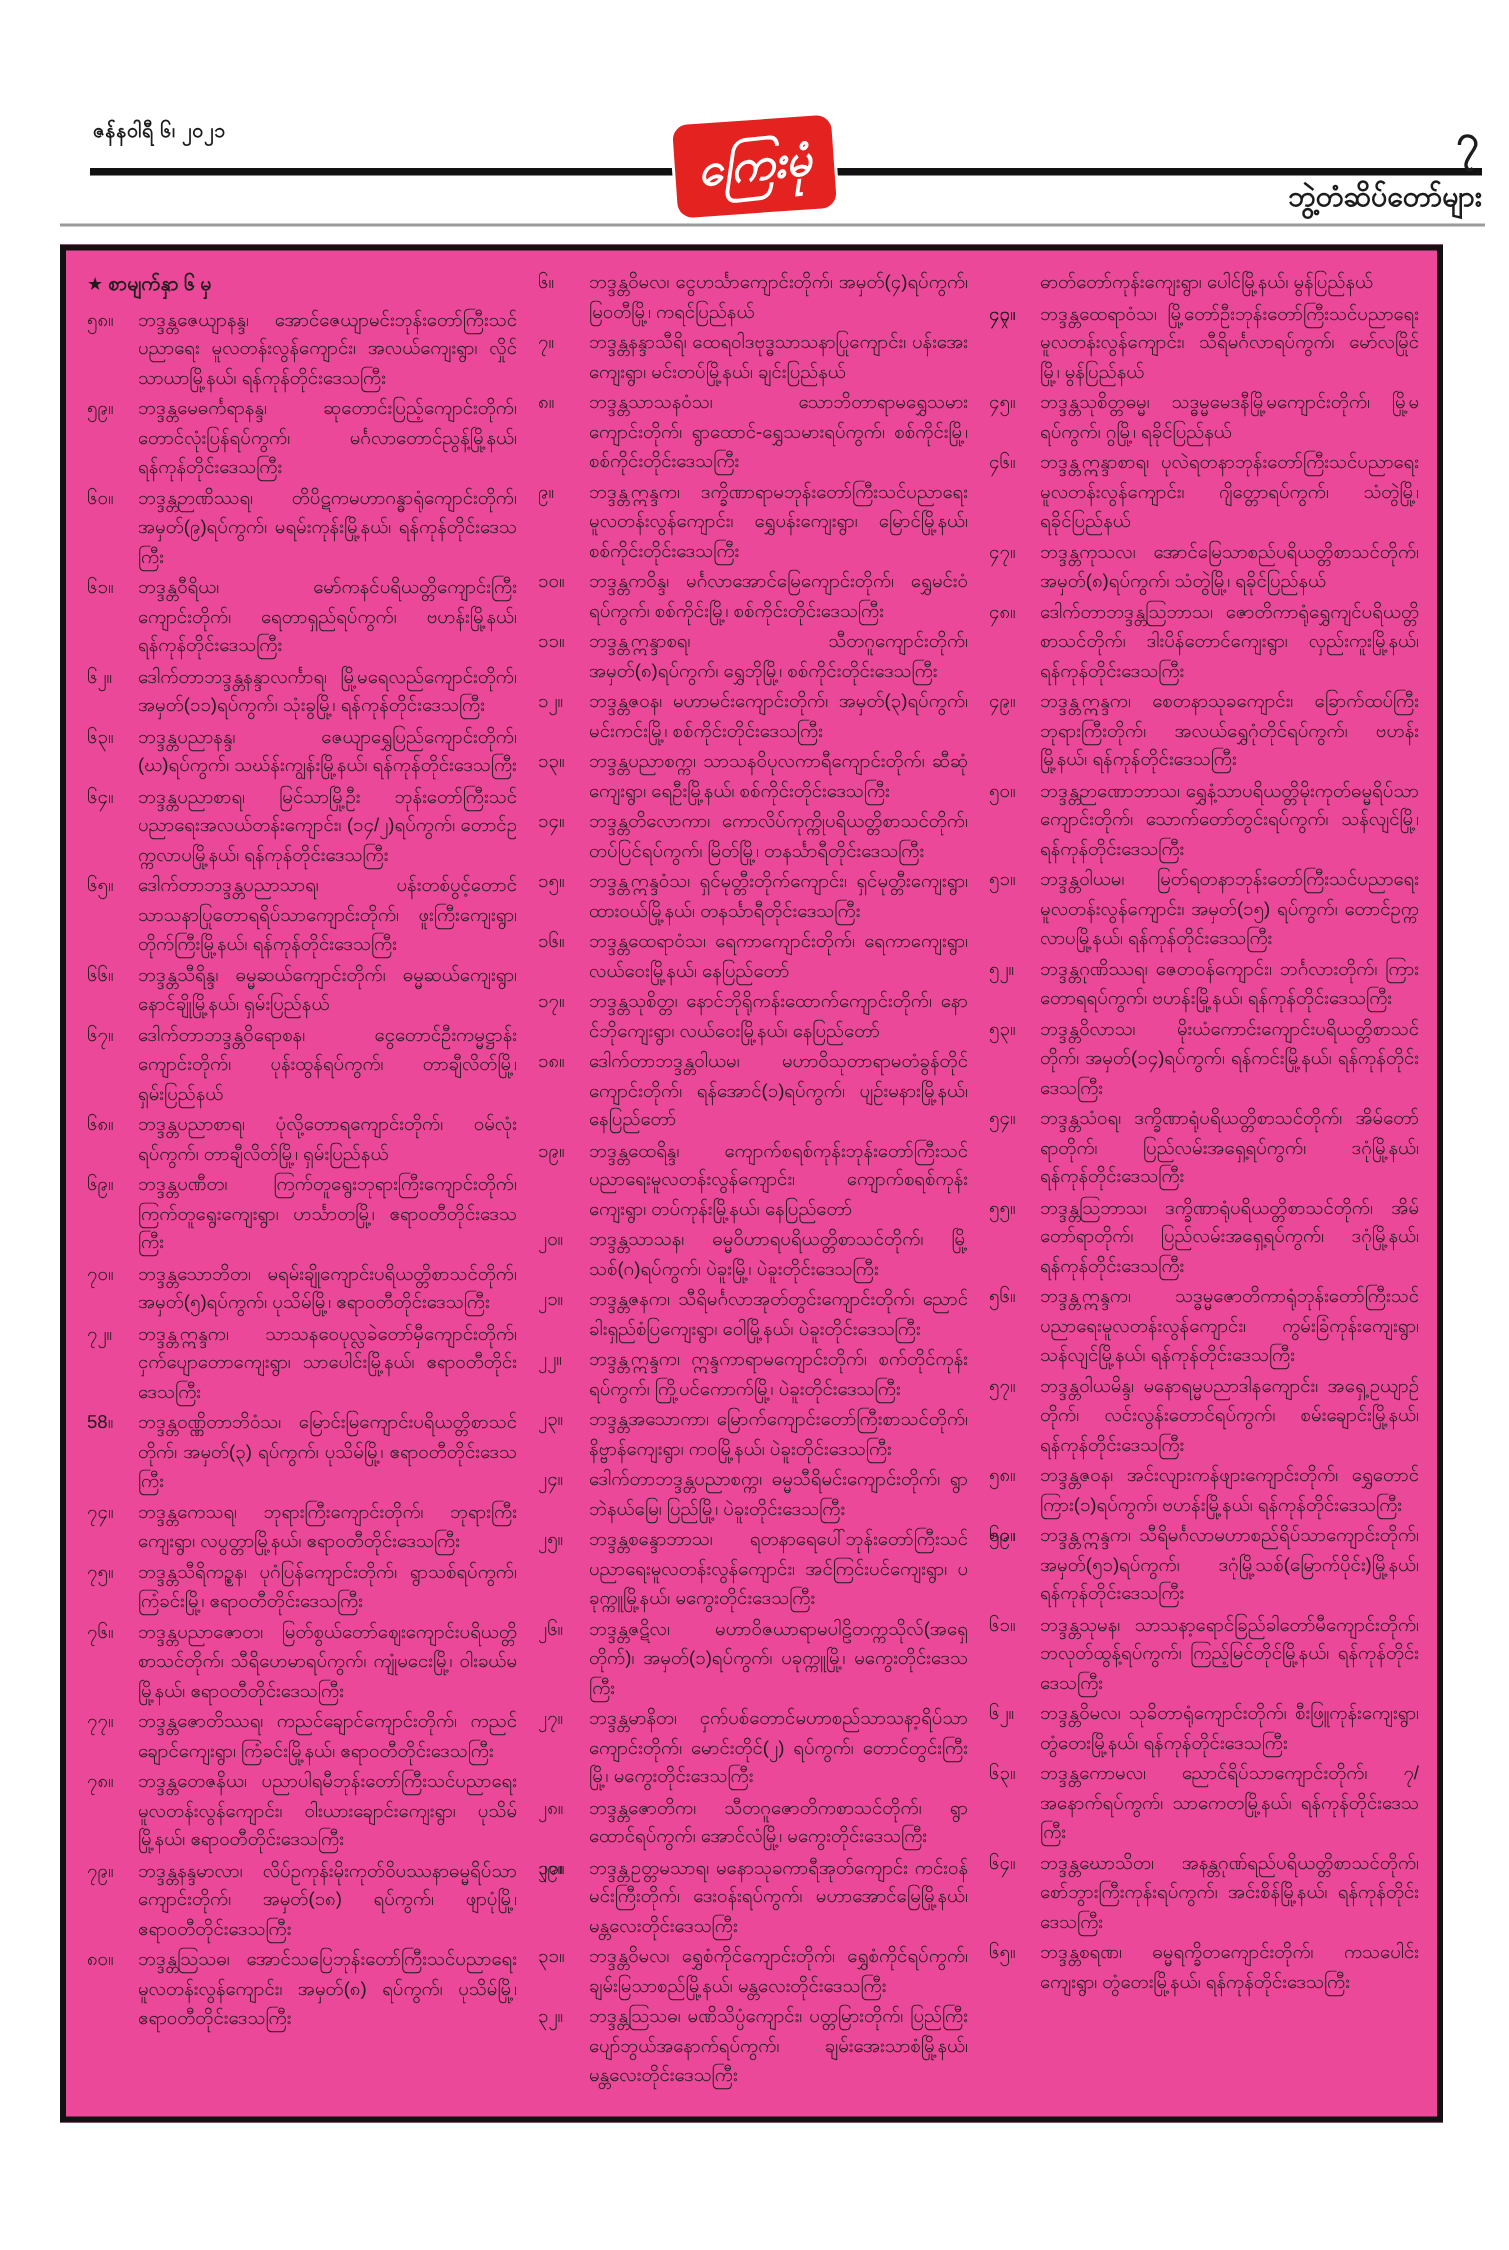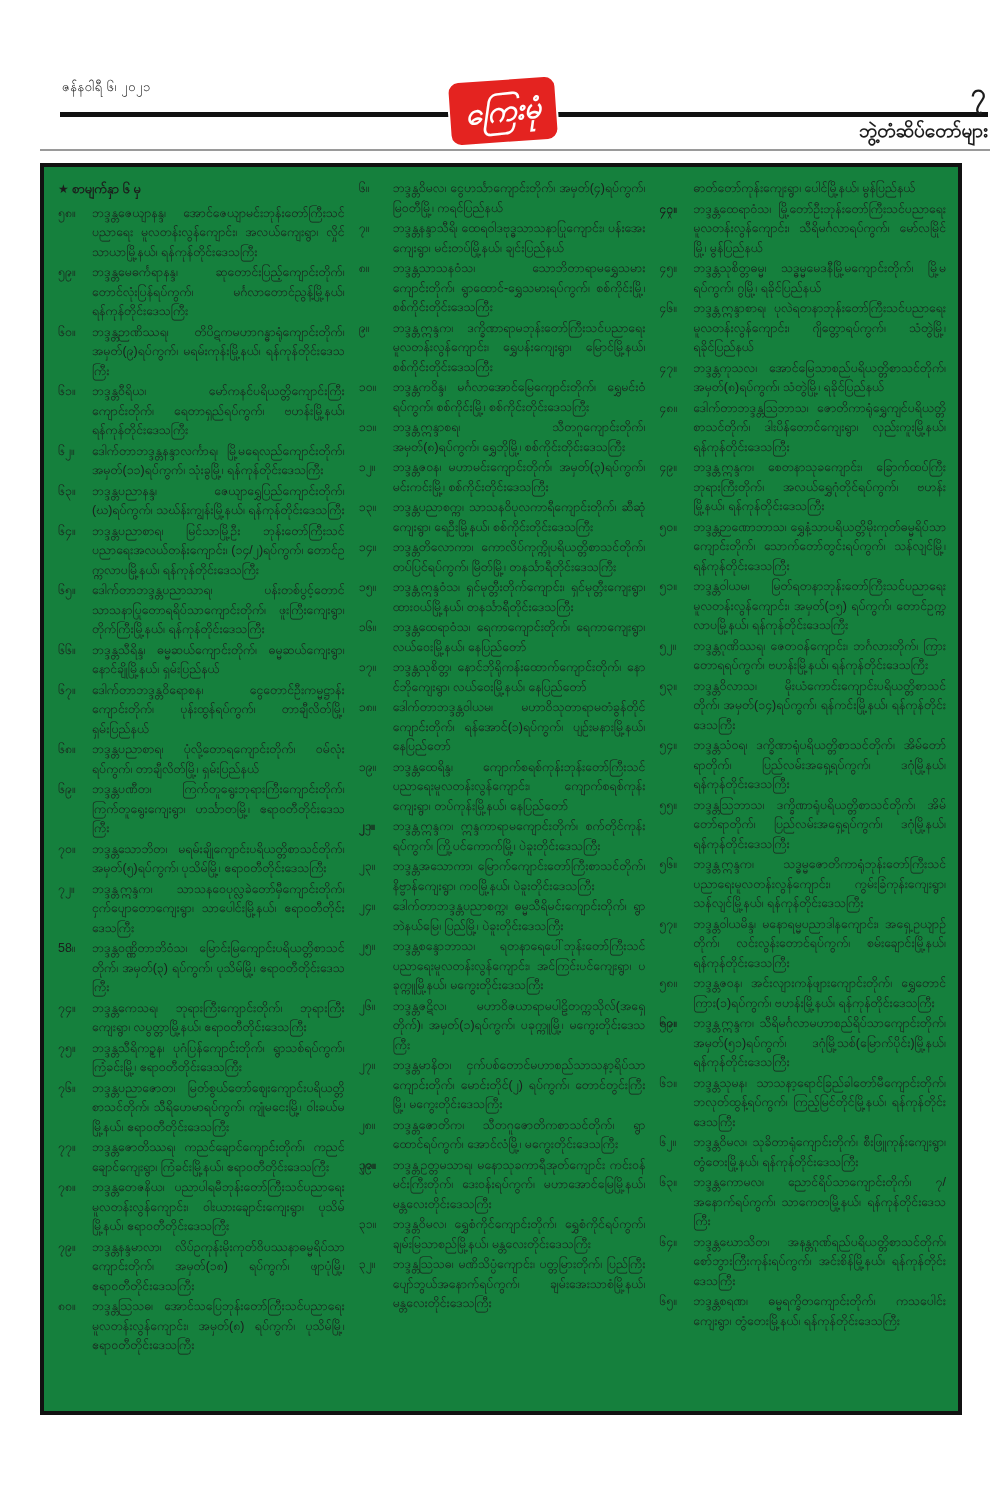--- a/index.html
+++ b/index.html
@@ -3,39 +3,39 @@
 <meta charset="utf-8">
 <style>
   html,body{margin:0;padding:0;background:#ffffff;}
   body{
     width:1006px;height:1500px;position:relative;overflow:hidden;
     font-family:"Liberation Sans","DejaVu Sans",sans-serif;
     color:#1c1c1c;
     -webkit-font-smoothing:antialiased;
   }
   
-  .hdr-date{position:absolute;left:62px;top:78px;font-size:13px;font-weight:normal;letter-spacing:.5px;}
+  .hdr-date{position:absolute;left:62px;top:78px;font-size:13px;font-weight:bold;letter-spacing:.5px;}
   .hdr-rule{position:absolute;left:60px;right:18px;top:112px;height:5px;background:#111;}
   .hdr-grayrule{position:absolute;left:40px;right:16px;top:149px;height:2px;background:#9a9a9a;}
   .masthead{
     position:absolute;left:450px;top:80px;width:106px;height:62px;
     border-radius:10px;transform:rotate(-4deg);
     display:flex;align-items:center;justify-content:center;
     box-shadow:0 0 0 2px #fff;
   }
   .masthead span{
     color:#fff;font-weight:bold;font-style:italic;font-size:30px;line-height:1;
     transform:rotate(-2deg);white-space:nowrap;
   }
   .hdr-pagenum{position:absolute;right:20px;top:80px;font-size:27px;font-weight:bold;line-height:1;}
   .hdr-section{position:absolute;right:18px;top:118px;font-size:19px;font-weight:900;letter-spacing:0;}
   
   .content-box{
     position:absolute;left:40px;top:163px;width:922px;height:1252px;
-    border:4px solid #111;background:#15803d;
+    border:4px solid #111;background:#ec4899;
     padding:12px 12px 10px 14px;box-sizing:border-box;
     display:flex;gap:14px;
   }
   .col{width:294px;overflow:hidden;height:100%;}
   .item{position:relative;padding-left:34px;text-align:justify;
         font-size:12.4px;line-height:19.5px;margin:0 0 1px 0;}
   .item .num{position:absolute;left:0;top:0;width:32px;}
   .note{font-weight:bold;font-size:13px;padding-left:0;margin-bottom:4px;}
   .note .star{font-size:12px;}
 </style>
@@ -85,21 +85,22 @@
       <div class="item"><span class="num">၁၀။</span><span>ဘဒ္ဒန္တကဝိန္ဒ၊ မင်္ဂလာအောင်မြေကျောင်းတိုက်၊ ရွှေမင်းဝံရပ်ကွက်၊ စစ်ကိုင်းမြို့၊ စစ်ကိုင်းတိုင်းဒေသကြီး</span></div>
       <div class="item"><span class="num">၁၁။</span><span>ဘဒ္ဒန္တဣန္ဒာစရ၊ သီတဂူကျောင်းတိုက်၊ အမှတ်(၈)ရပ်ကွက်၊ ရွှေဘိုမြို့၊ စစ်ကိုင်းတိုင်းဒေသကြီး</span></div>
       <div class="item"><span class="num">၁၂။</span><span>ဘဒ္ဒန္တဇဝန၊ မဟာမင်းကျောင်းတိုက်၊ အမှတ်(၃)ရပ်ကွက်၊ မင်းကင်းမြို့၊ စစ်ကိုင်းတိုင်းဒေသကြီး</span></div>
       <div class="item"><span class="num">၁၃။</span><span>ဘဒ္ဒန္တပညာစက္က၊ သာသနဝိပုလကာရီကျောင်းတိုက်၊ ဆီဆုံကျေးရွာ၊ ရေဦးမြို့နယ်၊ စစ်ကိုင်းတိုင်းဒေသကြီး</span></div>
       <div class="item"><span class="num">၁၄။</span><span>ဘဒ္ဒန္တတိလောကာ၊ ကောလိပ်ကုက္ကိုပရိယတ္တိစာသင်တိုက်၊ တပ်ပြင်ရပ်ကွက်၊ မြိတ်မြို့၊ တနင်္သာရီတိုင်းဒေသကြီး</span></div>
       <div class="item"><span class="num">၁၅။</span><span>ဘဒ္ဒန္တဣန္ဒဝံသ၊ ရှင်မုတ္တီးတိုက်ကျောင်း၊ ရှင်မုတ္တီးကျေးရွာ၊ ထားဝယ်မြို့နယ်၊ တနင်္သာရီတိုင်းဒေသကြီး</span></div>
       <div class="item"><span class="num">၁၆။</span><span>ဘဒ္ဒန္တထေရာဝံသ၊ ရေကာကျောင်းတိုက်၊ ရေကာကျေးရွာ၊ လယ်ဝေးမြို့နယ်၊ နေပြည်တော်</span></div>
       <div class="item"><span class="num">၁၇။</span><span>ဘဒ္ဒန္တသုစိတ္တ၊ နောင်ဘိုရိုကန်းထောက်ကျောင်းတိုက်၊ နောင်ဘိုကျေးရွာ၊ လယ်ဝေးမြို့နယ်၊ နေပြည်တော်</span></div>
       <div class="item"><span class="num">၁၈။</span><span>ဒေါက်တာဘဒ္ဒန္တဝါယမ၊ မဟာဝိသုတာရာမတံခွန်တိုင်ကျောင်းတိုက်၊ ရန်အောင်(၁)ရပ်ကွက်၊ ပျဉ်းမနားမြို့နယ်၊ နေပြည်တော်</span></div>
       <div class="item"><span class="num">၁၉။</span><span>ဘဒ္ဒန္တထေရိန္ဒ၊ ကျောက်စရစ်ကုန်းဘုန်းတော်ကြီးသင်ပညာရေးမူလတန်းလွန်ကျောင်း၊ ကျောက်စရစ်ကုန်းကျေးရွာ၊ တပ်ကုန်းမြို့နယ်၊ နေပြည်တော်</span></div>
-      <div class="item"><span class="num">၂၁။</span></div>
+      <div class="item"><span class="num">၂၀။</span><span>ဘဒ္ဒန္တသာသန၊ ဓမ္မဝိဟာရပရိယတ္တိစာသင်တိုက်၊ မြို့သစ်(ဂ)ရပ်ကွက်၊ ပဲခူးမြို့၊ ပဲခူးတိုင်းဒေသကြီး</span></div>
+      <div class="item"><span class="num">၂၁။</span><span>ဘဒ္ဒန္တဇနက၊ သီရိမင်္ဂလာအုတ်တွင်းကျောင်းတိုက်၊ ညောင်ခါးရှည်စံပြကျေးရွာ၊ ဝေါမြို့နယ်၊ ပဲခူးတိုင်းဒေသကြီး</span></div>
       <div class="item"><span class="num">၂၂။</span><span>ဘဒ္ဒန္တဣန္ဒက၊ ဣန္ဒကာရာမကျောင်းတိုက်၊ စက်တိုင်ကုန်းရပ်ကွက်၊ ကြို့ပင်ကောက်မြို့၊ ပဲခူးတိုင်းဒေသကြီး</span></div>
       <div class="item"><span class="num">၂၃။</span><span>ဘဒ္ဒန္တအသောကာ၊ မြောက်ကျောင်းတော်ကြီးစာသင်တိုက်၊ နိဗ္ဗာန်ကျေးရွာ၊ ကဝမြို့နယ်၊ ပဲခူးတိုင်းဒေသကြီး</span></div>
       <div class="item"><span class="num">၂၄။</span><span>ဒေါက်တာဘဒ္ဒန္တပညာစက္က၊ ဓမ္မသီရိမင်းကျောင်းတိုက်၊ ရွာဘဲနယ်မြေ၊ ပြည်မြို့၊ ပဲခူးတိုင်းဒေသကြီး</span></div>
       <div class="item"><span class="num">၂၅။</span><span>ဘဒ္ဒန္တစန္ဒောဘာသ၊ ရတနာရေပေါ်ဘုန်းတော်ကြီးသင်ပညာရေးမူလတန်းလွန်ကျောင်း၊ အင်ကြင်းပင်ကျေးရွာ၊ ပခုက္ကူမြို့နယ်၊ မကွေးတိုင်းဒေသကြီး</span></div>
       <div class="item"><span class="num">၂၆။</span><span>ဘဒ္ဒန္တဇဋိလ၊ မဟာဝိဇယာရာမပါဠိတက္ကသိုလ်(အရှေ့တိုက်)၊ အမှတ်(၁)ရပ်ကွက်၊ ပခုက္ကူမြို့၊ မကွေးတိုင်းဒေသကြီး</span></div>
       <div class="item"><span class="num">၂၇။</span><span>ဘဒ္ဒန္တမာနိတ၊ ငှက်ပစ်တောင်မဟာစည်သာသနာ့ရိပ်သာကျောင်းတိုက်၊ မောင်းတိုင်(၂) ရပ်ကွက်၊ တောင်တွင်းကြီးမြို့၊ မကွေးတိုင်းဒေသကြီး</span></div>
       <div class="item"><span class="num">၂၈။</span><span>ဘဒ္ဒန္တဇောတိက၊ သီတဂူဇောတိကစာသင်တိုက်၊ ရွာထောင်ရပ်ကွက်၊ အောင်လံမြို့၊ မကွေးတိုင်းဒေသကြီး</span></div>
       <div class="item"><span class="num">၂၉။</span></div>
       <div class="item"><span class="num">၃၀။</span><span>ဘဒ္ဒန္တဥတ္တမသာရ၊ မနောသုခကာရီအုတ်ကျောင်း ကင်းဝန်မင်းကြီးတိုက်၊ ဒေးဝန်းရပ်ကွက်၊ မဟာအောင်မြေမြို့နယ်၊ မန္တလေးတိုင်းဒေသကြီး</span></div>
       <div class="item"><span class="num">၃၁။</span><span>ဘဒ္ဒန္တဝိမလ၊ ရွှေစံကိုင်ကျောင်းတိုက်၊ ရွှေစံကိုင်ရပ်ကွက်၊ ချမ်းမြသာစည်မြို့နယ်၊ မန္တလေးတိုင်းဒေသကြီး</span></div>

